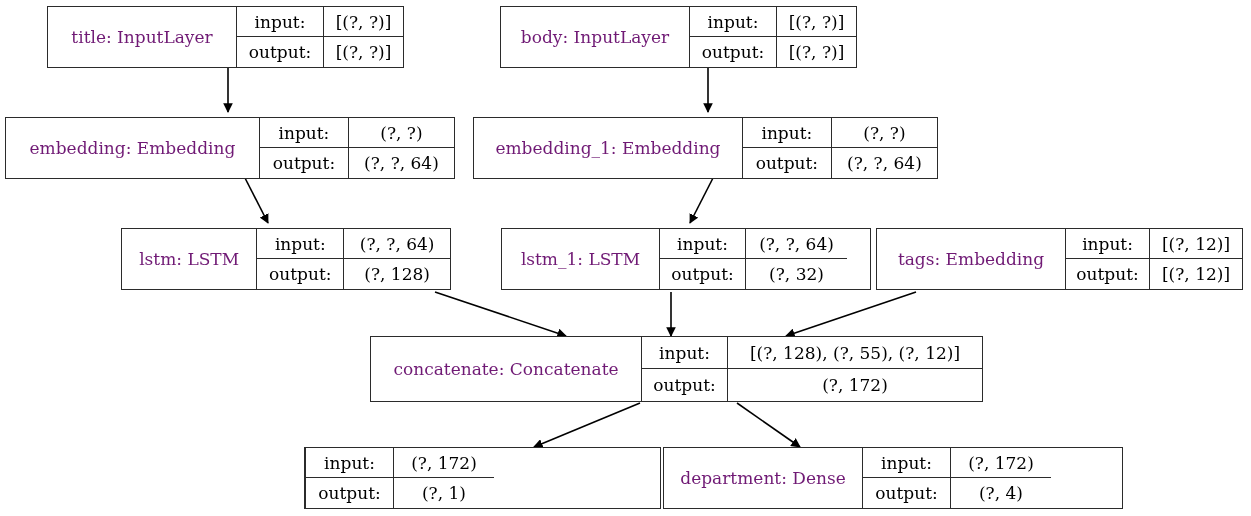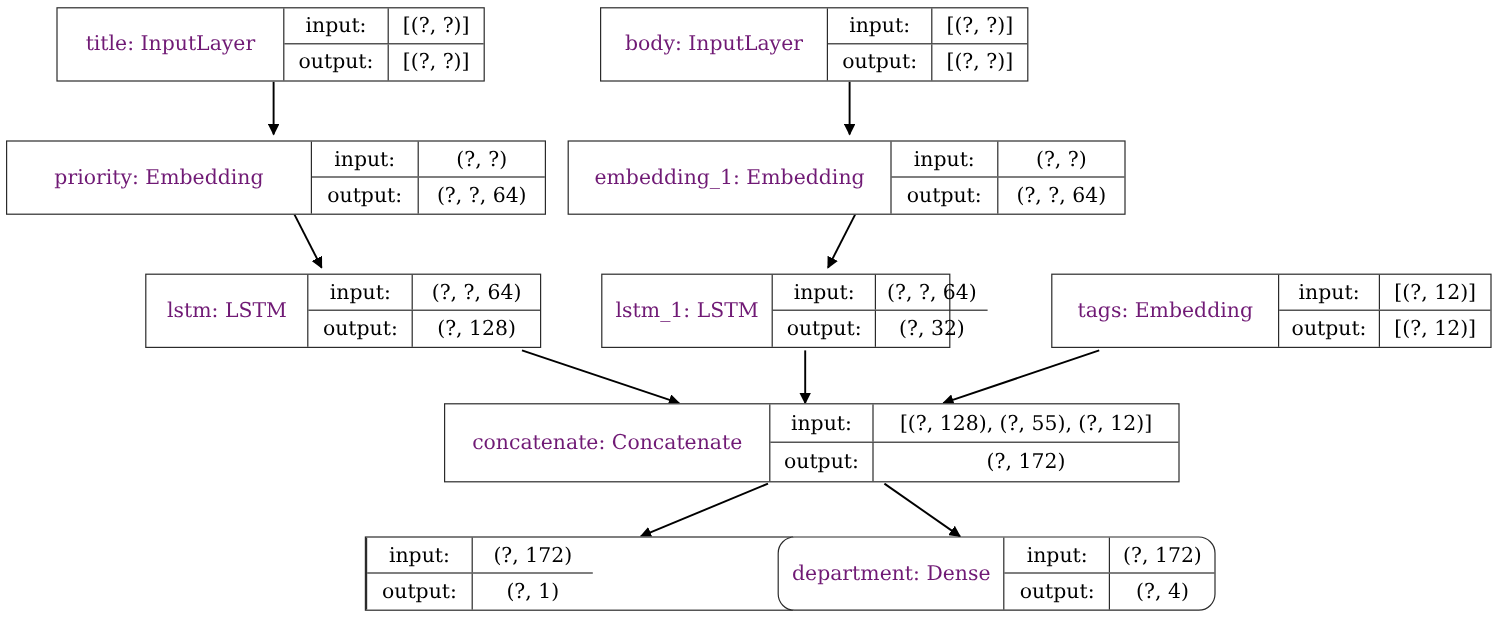--- a/index.html
+++ b/index.html
@@ -129,21 +129,21 @@
         <div class="io-value">[(?, ?)]</div>
       </div>
       <div class="io-row">
         <div class="io-label" style="width:86px;">output:</div>
         <div class="io-value">[(?, ?)]</div>
       </div>
     </div>
   </div>
 
   <div class="node" style="left:5px; top:117px; width:450px; height:62px;">
-    <div class="node-name" style="width:254px;">priority: Embedding</div>
+    <div class="node-name" style="width:254px;">embedding: Embedding</div>
     <div class="io-block" style="width:196px;">
       <div class="io-row top">
         <div class="io-label" style="width:88px;">input:</div>
         <div class="io-value">(?, ?)</div>
       </div>
       <div class="io-row">
         <div class="io-label" style="width:88px;">output:</div>
         <div class="io-value">(?, ?, 64)</div>
       </div>
     </div>
@@ -170,21 +170,21 @@
         <div class="io-label" style="width:86px;">input:</div>
         <div class="io-value">(?, ?, 64)</div>
       </div>
       <div class="io-row">
         <div class="io-label" style="width:86px;">output:</div>
         <div class="io-value">(?, 128)</div>
       </div>
     </div>
   </div>
 
-  <div class="node" style="left:501px; top:228px; width:291px; height:62px;">
+  <div class="node" style="left:501px; top:228px; width:370px; height:62px;">
     <div class="node-name" style="width:157px;">lstm_1: LSTM</div>
     <div class="io-block" style="width:188px;">
       <div class="io-row top">
         <div class="io-label" style="width:85px;">input:</div>
         <div class="io-value">(?, ?, 64)</div>
       </div>
       <div class="io-row">
         <div class="io-label" style="width:85px;">output:</div>
         <div class="io-value">(?, 32)</div>
       </div>
@@ -225,21 +225,21 @@
         <div class="io-label" style="width:87px;">input:</div>
         <div class="io-value">(?, 172)</div>
       </div>
       <div class="io-row">
         <div class="io-label" style="width:87px;">output:</div>
         <div class="io-value">(?, 1)</div>
       </div>
     </div>
   </div>
 
-  <div class="node" style="left:648px; top:447px; width:365px; height:62px;border-radius:14px;">
+  <div class="node" style="left:663px; top:447px; width:460px; height:62px;">
     <div class="node-name" style="width:198px;">department: Dense</div>
     <div class="io-block" style="width:189px;">
       <div class="io-row top">
         <div class="io-label" style="width:87px;">input:</div>
         <div class="io-value">(?, 172)</div>
       </div>
       <div class="io-row">
         <div class="io-label" style="width:87px;">output:</div>
         <div class="io-value">(?, 4)</div>
       </div>

